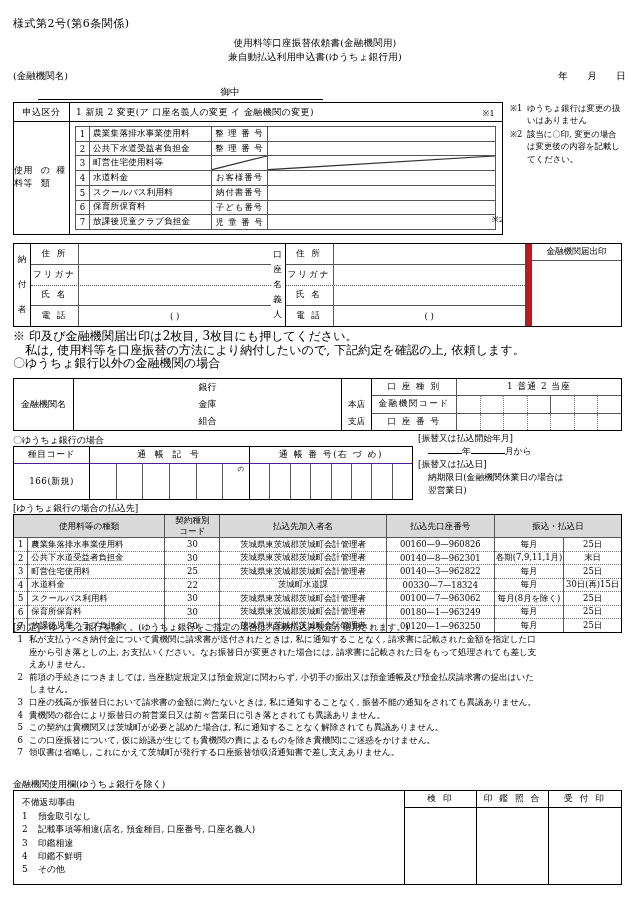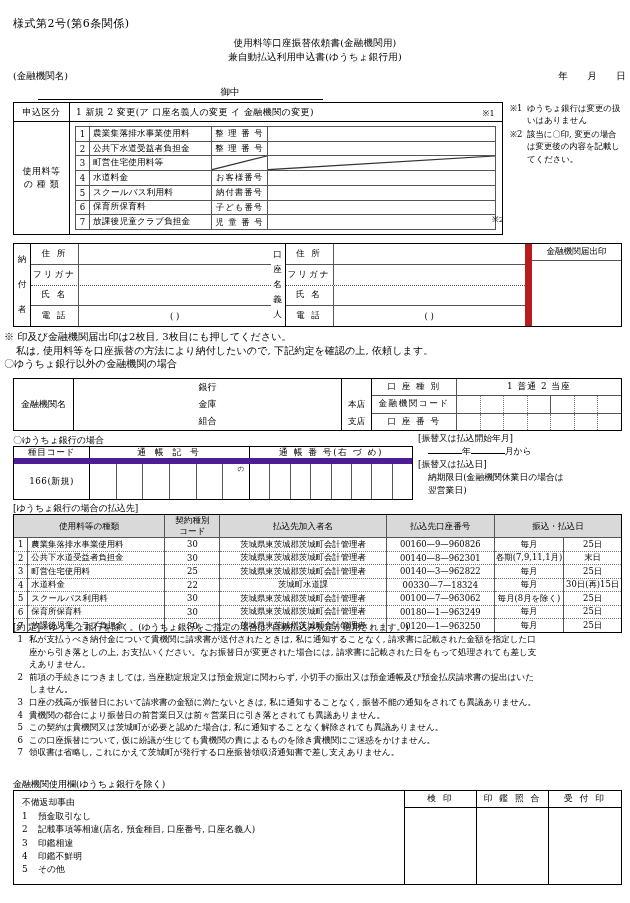--- a/index.html
+++ b/index.html
@@ -30,21 +30,21 @@
   td, th { padding:0; font-weight:normal; vertical-align:middle; }
 
   
   .blk1 { position:absolute; left:13px; top:102px; width:490px; border:1.6px solid #000; }
   .blk1 .appl { display:flex; height:19px; border-bottom:1.1px solid #000; }
   .appl-label { width:56px; border-right:1.1px solid #000; display:flex; align-items:center; justify-content:center; font-size:9px; letter-spacing:.5px; }
   .appl-body { flex:1; display:flex; align-items:center; padding-left:6px; font-size:9px; position:relative; letter-spacing:.4px; }
   .appl-body .note-mark { position:absolute; right:7px; font-size:8px; }
 
   .blk1 .kinds { display:flex; height:112px; }
-  .kinds-label { width:56px; border-right:1.1px solid #000; display:flex; flex-direction:column; align-items:center; justify-content:center; font-size:9px; line-height:13px; letter-spacing:.5px; }
+  .kinds-label { width:56px; border-right:1.1px solid #000; display:flex; flex-direction:row; align-items:center; font-size:9px; line-height:13px; letter-spacing:.5px;font-family:Liberation Mono, monospace; }
   .kinds-table-wrap { flex:1; padding:4px 6px 4px 5px; }
   .kinds-table { width:100%; height:100%; border:.9px solid #555; }
   .kinds-table td { border:.7px solid #555; height:14.5px; font-size:8.6px; }
   .kinds-table td.k-no { width:14px; text-align:center; }
   .kinds-table td.k-name { width:122px; padding-left:3px; letter-spacing:.2px; }
   .kinds-table td.k-lbl { width:56px; text-align:center; letter-spacing:1px; font-size:8.4px; }
   .kinds-table td.k-val { position:relative; }
   .diag { position:absolute; left:0; top:0; width:100%; height:100%; pointer-events:none; }
 
   .side-notes { position:absolute; left:510px; top:102px; width:112px; font-size:8.4px; line-height:12.4px; }
@@ -60,21 +60,21 @@
   .person { flex:1; display:flex; flex-direction:column; }
   .prow { flex:1; display:flex; align-items:center; }
   .prow + .prow { border-top:.8px solid #555; }
   .prow.dotted { border-top-style:dotted; }
   .p-lbl { width:48px; text-align:center; font-size:8.6px; letter-spacing:2px; border-right:.8px solid #555; align-self:stretch; display:flex; align-items:center; justify-content:center; }
   .p-val { flex:1; text-align:center; font-size:8.6px; }
   .seal-box { width:96px; border-left:7px solid #b91c1c; display:flex; flex-direction:column; }
   .seal-head { height:17px; border-bottom:.8px solid #555; display:flex; align-items:center; justify-content:center; font-size:8.6px; }
 
   
-  .mid-notes { position:absolute; left:4px; top:330px; font-size:10px; line-height:13.5px; }
+  .mid-notes { position:absolute; left:13px; top:330px; font-size:12px; line-height:13.5px; }
   .mid-notes div { letter-spacing:.1px; }
   .indent1 { padding-left:12px;text-align:right; }
 
   
   .blk3 { position:absolute; left:13px; top:378px; width:609px; height:53px; border:1.3px solid #000; display:flex; }
   .b3-lbl { width:60px; border-right:1px solid #000; display:flex; align-items:center; justify-content:center; font-size:9px; }
   .b3-mid { width:268px; border-right:1px solid #000; display:flex; align-items:center; justify-content:center; flex-direction:column; font-size:9px; line-height:17px; }
   .b3-honten { width:30px; border-right:1px solid #000; display:flex; flex-direction:column; justify-content:center; align-items:center; font-size:8.6px; line-height:17px; padding-top:16px; }
   .b3-right { flex:1; display:flex; flex-direction:column; }
   .b3-r-row { flex:1; display:flex; align-items:center; }
@@ -82,21 +82,21 @@
   .b3-r-lbl { width:85px; border-right:.8px solid #555; align-self:stretch; display:flex; align-items:center; justify-content:center; font-size:8.6px; letter-spacing:1.5px; }
   .b3-r-val { flex:1; display:flex; align-items:center; justify-content:center; font-size:8.8px; letter-spacing:1px; }
   .cellgrid { flex:1; display:flex; height:100%; }
   .cellgrid .cg { flex:1; border-right:.8px dotted #777; }
   .cellgrid .cg:last-child { border-right:none; }
   .cellgrid .cg.solid { border-right:.9px solid #555; }
 
   
   .yucho-head { position:absolute; left:13px; top:434px; font-size:9px; }
   .blk4 { position:absolute; left:13px; top:446px; width:400px; height:54px; border:1.3px solid #000; display:flex; flex-direction:column; }
-  .b4-head { height:17px; display:flex; border-bottom:6px solid #4c1d95;justify-content:space-between; }
+  .b4-head { height:17px; display:flex; border-bottom:1px solid #4c1d95;justify-content:space-between; }
   .b4-body { flex:1; display:flex; }
   .b4-c1 { width:76px; border-right:1.2px solid #000; display:flex; align-items:center; justify-content:center; font-size:8.8px; letter-spacing:.5px; }
   .b4-c2 { width:160px; border-right:1.2px solid #000; display:flex; align-items:center; justify-content:center; font-size:8.8px; letter-spacing:3px; position:relative; }
   .b4-c3 { flex:1; display:flex; align-items:center; justify-content:center; font-size:8.8px; letter-spacing:1.5px; }
   .b4-cells { display:flex; height:100%; width:100%; }
   .b4-cells .bc { flex:1; border-right:.9px solid #555; position:relative; }
   .b4-cells .bc:last-child { border-right:none; }
   .bc .no-mark { position:absolute; right:2px; top:1px; font-size:6.5px; }
 
   .yucho-side { position:absolute; left:418px; top:432px; width:205px; font-size:8.8px; line-height:13px; }

